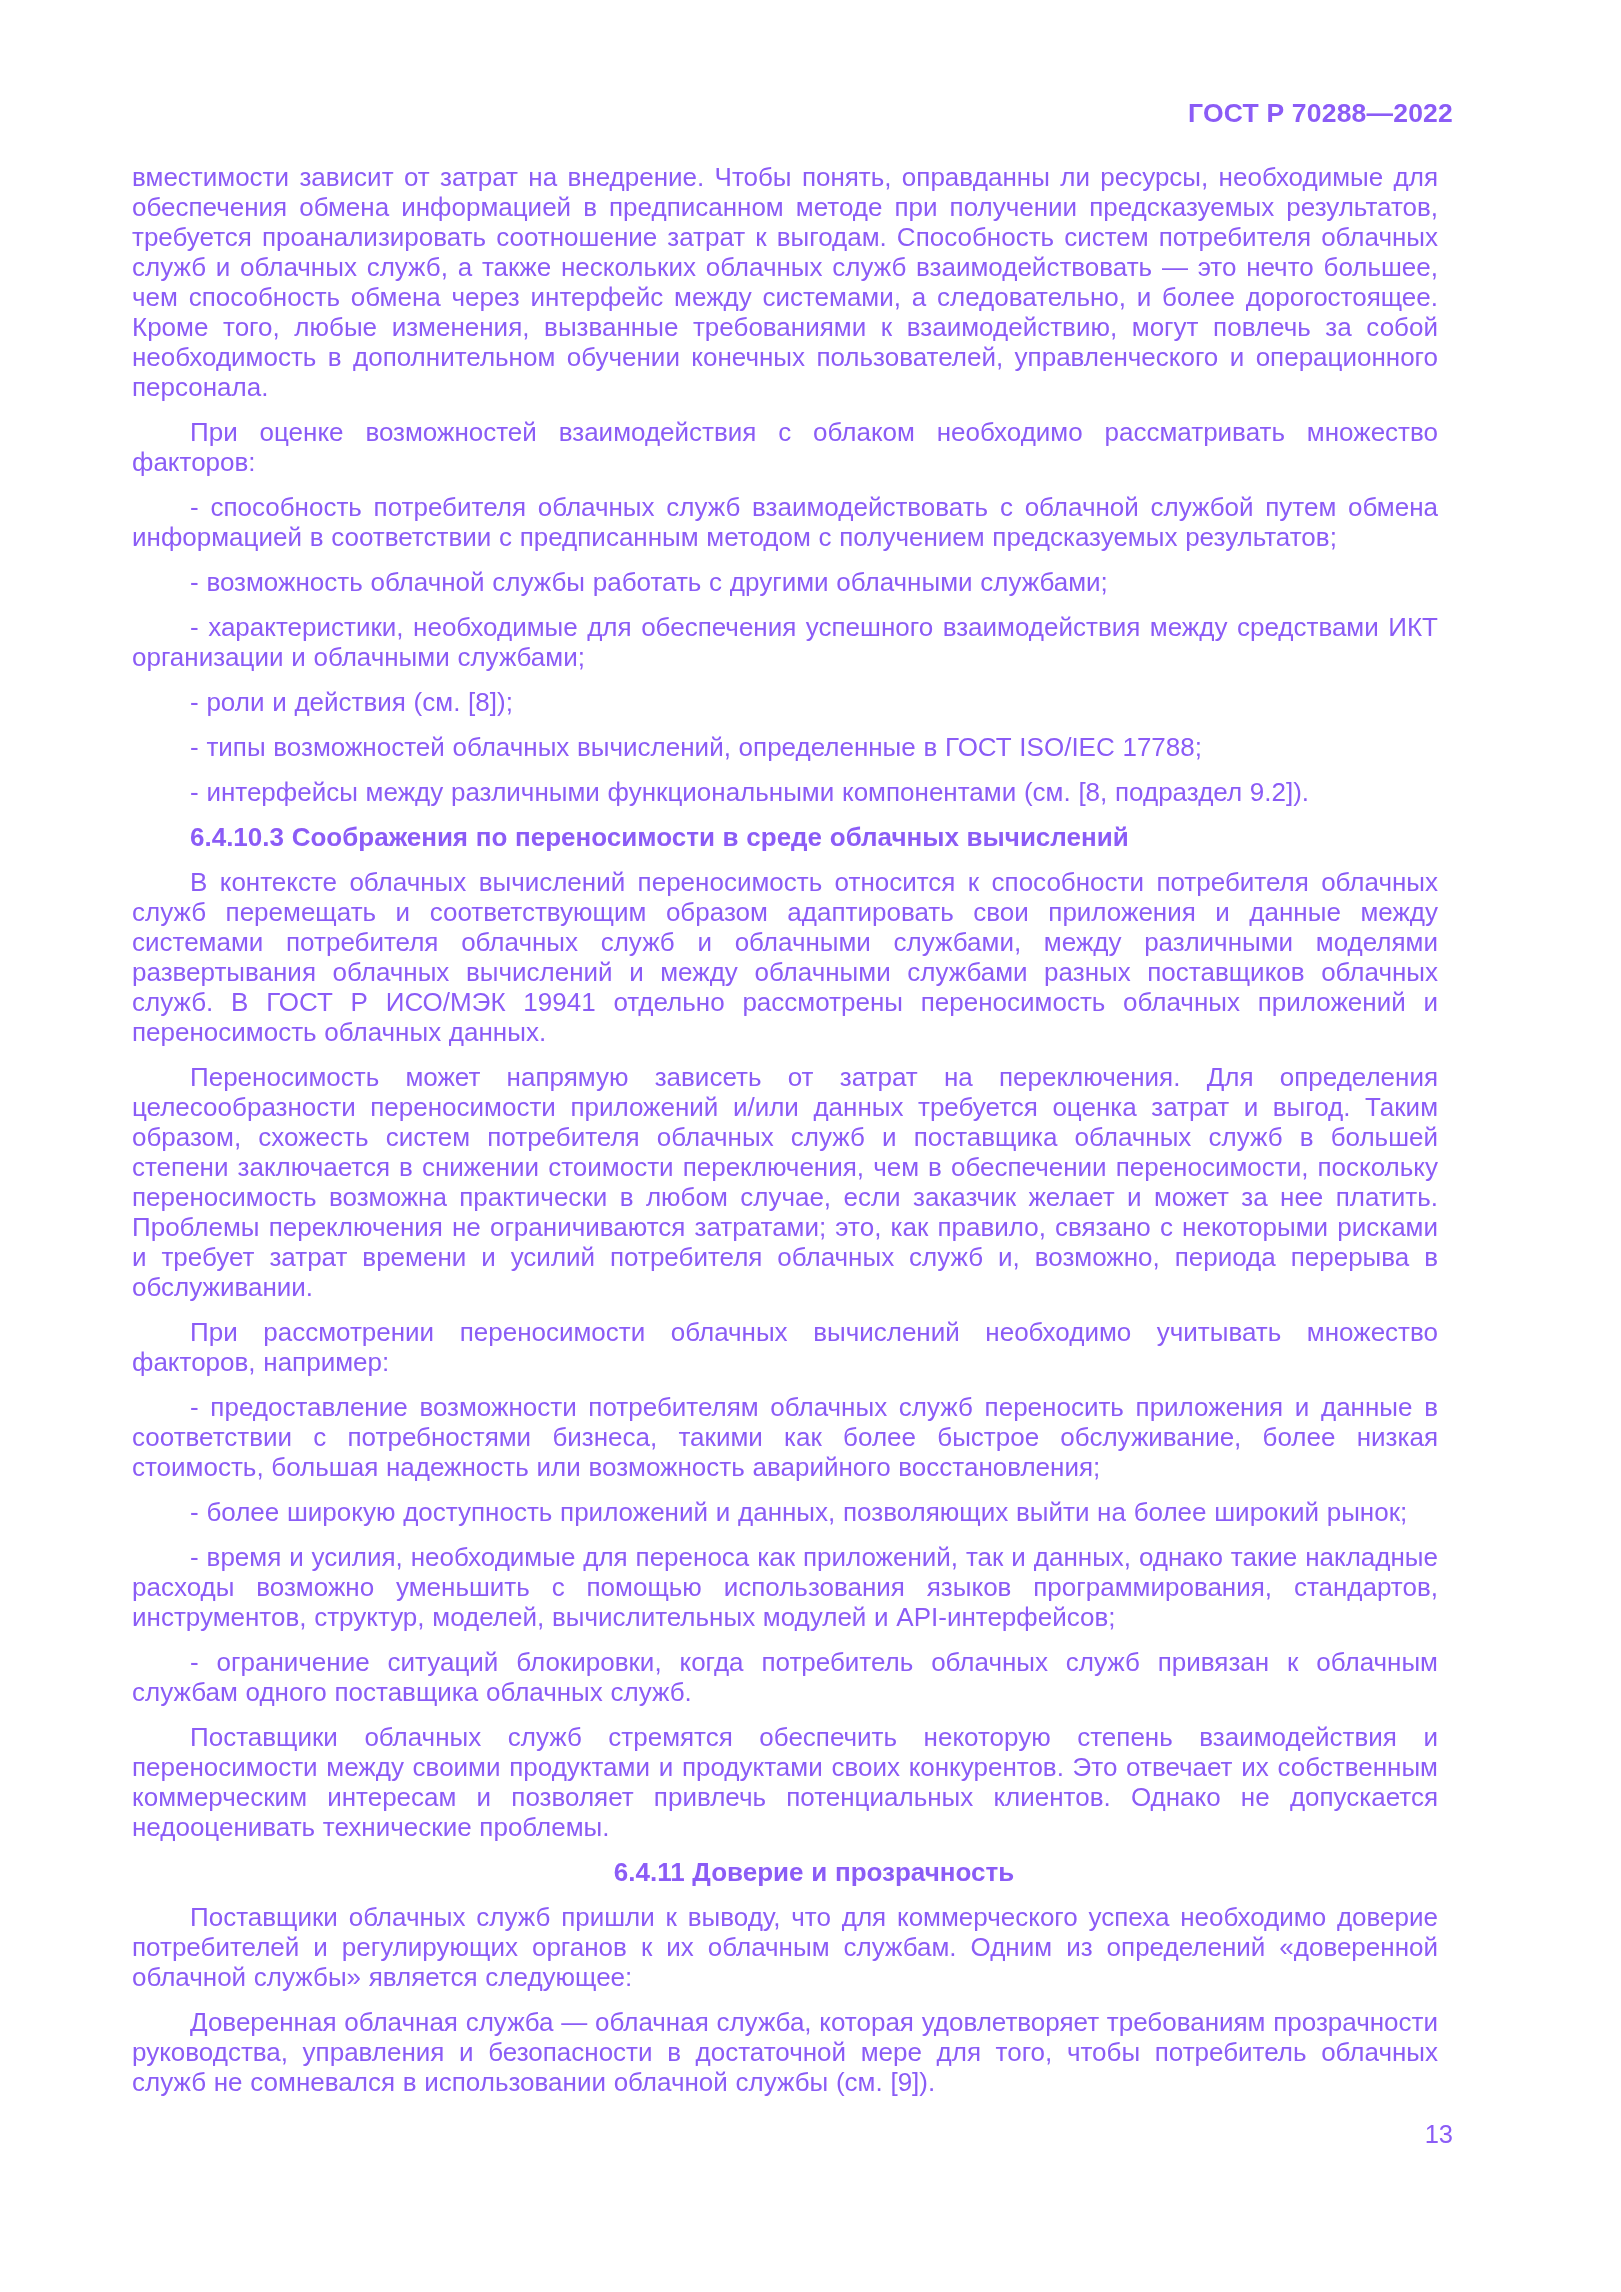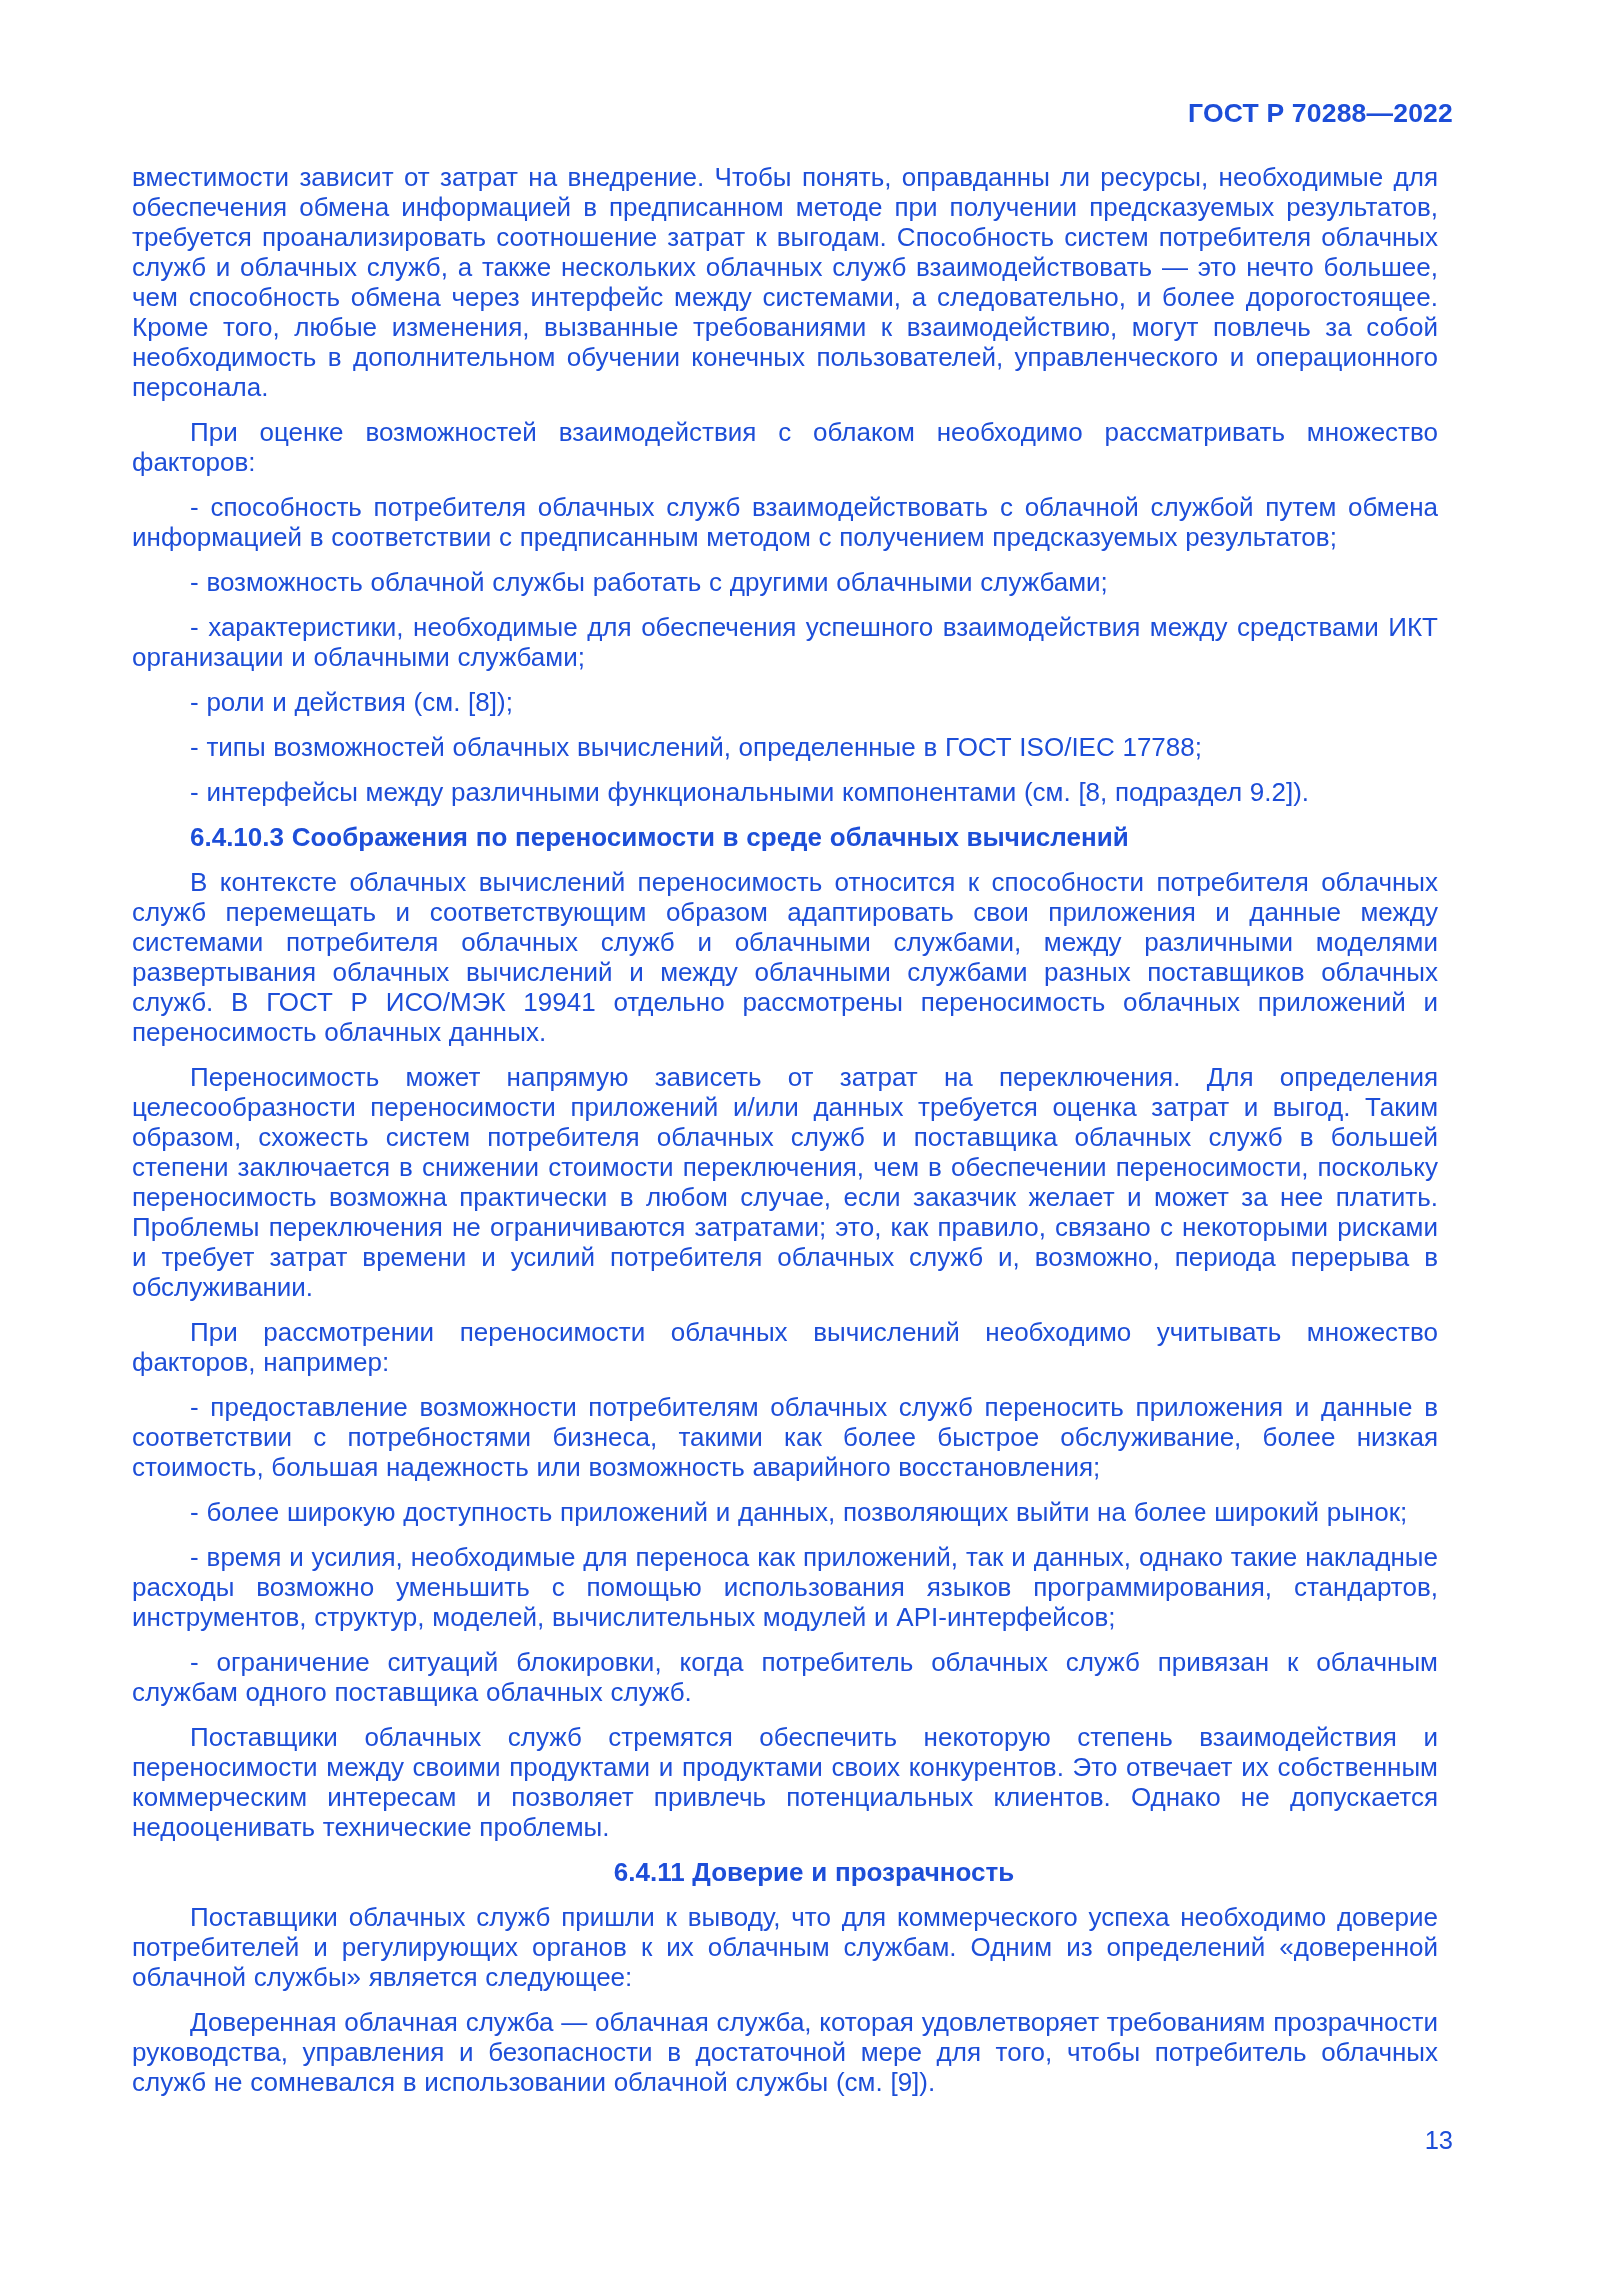--- a/index.html
+++ b/index.html
@@ -5,21 +5,21 @@
   html, body {
     margin: 0;
     padding: 0;
     background: #ffffff;
   }
   .page {
     position: relative;
     width: 1621px;
     height: 2293px;
     background: #ffffff;
-    color: #1d4ed8;
+    color: #8b5cf6;
     font-family: "Liberation Sans", sans-serif;
     overflow: hidden;
   }
   .doc-header {
     position: absolute;
     top: 98px;
     left: 117px;
     width: 1336px;
     text-align: right;
     font-size: 26.5px;
@@ -52,21 +52,21 @@
   .doc-body p.subheading {
     font-weight: bold;
   }
   .doc-body p.subheading-bold {
     font-weight: bold;
     margin-top: 4.9px;
     margin-bottom: 2px;
     text-align: center;
   }
   .page-number-row {
-    margin-top: 28px;
+    margin-top: 22px;
     text-align: right;
     font-size: 25.5px;
   }
 </style>
 </head>
 <body>
 
 <div class="page">
 
   <div class="doc-header">ГОСТ Р 70288—2022</div>

